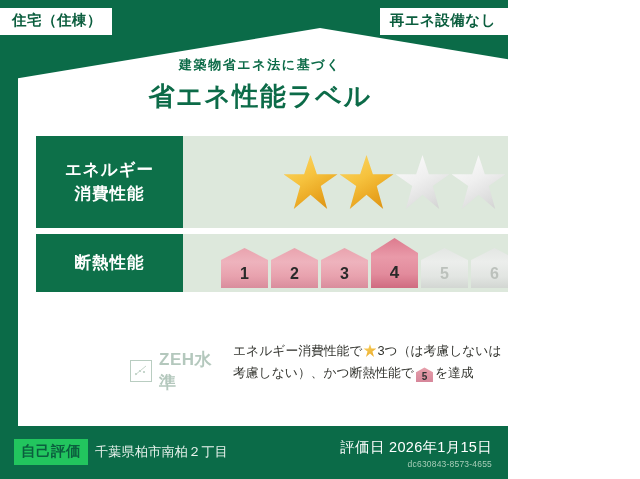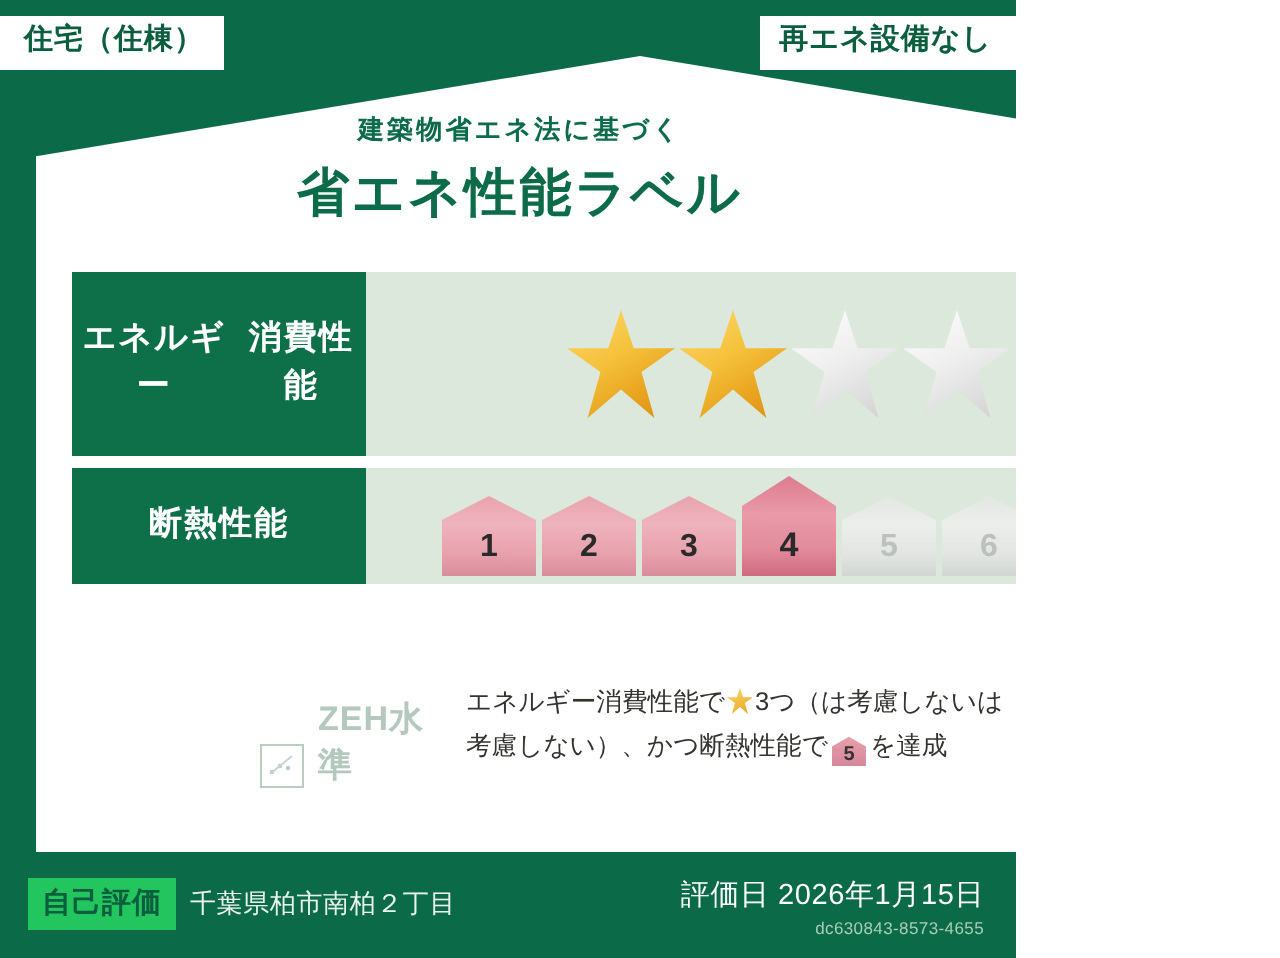--- a/index.html
+++ b/index.html
@@ -64,21 +64,21 @@
   #rows { position: absolute; left: 36px; top: 136px; width: 570px; z-index: 4; }
   .metric-row { display: flex; align-items: stretch; margin-bottom: 6px; }
   .metric-label {
     width: 147px;
     background: #0d7049;
     color: #ffffff;
     font-weight: bold;
     font-size: 16.5px;
     letter-spacing: 1px;
     display: flex;
-    flex-direction: row;
+    flex-direction: column;
     align-items: center;
     justify-content: center;
     line-height: 1.45;
     text-align: center;
   }
   .metric-value {
     flex: 1;
     background: #dde8dc;
     display: flex;
     align-items: center;
@@ -131,21 +131,21 @@
     filter: drop-shadow(1px 1px 1px rgba(150,155,150,.3));
   }
 
   
   #zeh-note {
     position: absolute;
     left: 130px; top: 340px;
     display: flex; align-items: flex-start; gap: 10px;
     z-index: 4;
   }
-  #zeh-mark { display: flex; align-items: flex-end; gap: 7px; padding-top: 8px; }
+  #zeh-mark { display: flex; align-items: center; gap: 7px; padding-top: 8px; }
   #zeh-icon {
     width: 22px; height: 22px;
     border: 1.3px solid #b9cdc1;
     display: block;
   }
   #zeh-mark-label {
     font-size: 17px; font-weight: bold;
     color: #b4c8bd; letter-spacing: 0.5px;
   }
   #zeh-desc {

